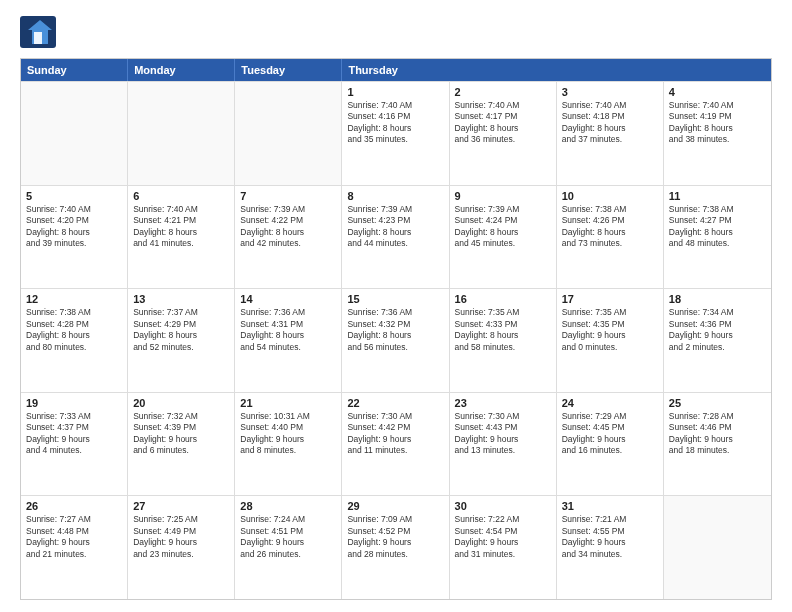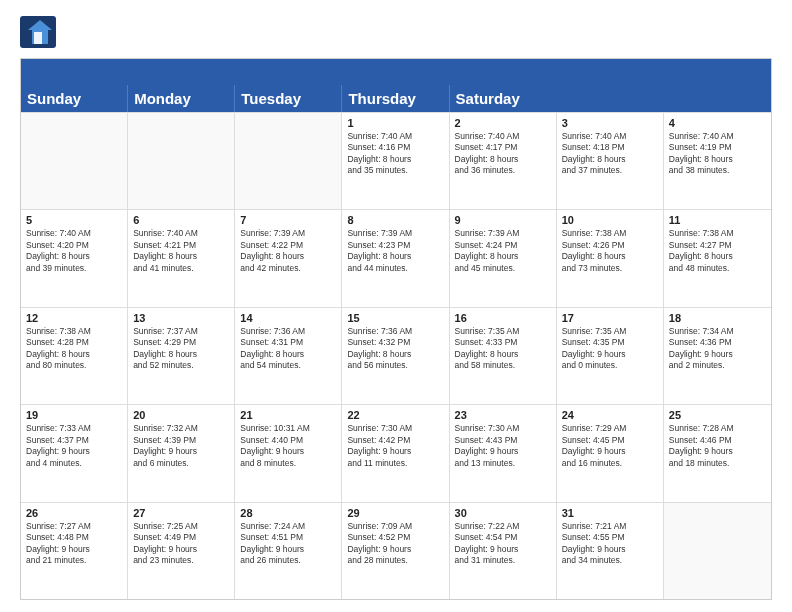--- a/index.html
+++ b/index.html
@@ -60,26 +60,25 @@
       flex-direction: column;
       border: 1px solid #ccc;
     }
     .cal-header-row {
       display: grid;
       grid-template-columns: repeat(7, 1fr);
       background: #2a5caa;
     }
     .cal-header-cell {
       color: #fff;
-      font-size: 15px;
+      font-size: 11px;
       font-weight: bold;
       padding: 5px 6px;
       text-align: left;
       border-right: 1px solid #4a7cc9;
-      margin-top: 26px;
     }
     .cal-header-cell:last-child { border-right: none; }
     .cal-body {
       flex: 1;
       display: flex;
       flex-direction: column;
     }
     .cal-row {
       display: grid;
       grid-template-columns: repeat(7, 1fr);
@@ -130,21 +129,20 @@
       <div class="location-title"></div>
     </div>
   </div>
 
   <div class="calendar">
     <div class="cal-header-row" id="cal-header">
         <div class="cal-header-cell">Sunday</div>
         <div class="cal-header-cell">Monday</div>
         <div class="cal-header-cell">Tuesday</div>
         <div class="cal-header-cell">Thursday</div>
-        <div class="cal-header-cell">Saturday</div>
       </div>
     <div class="cal-body" id="cal-body">
         <div class="cal-row">
           <div class="cal-cell empty"></div>
           <div class="cal-cell empty"></div>
           <div class="cal-cell empty"></div>
           <div class="cal-cell">
             <div class="day-num">1</div>
             <div class="cell-line">Sunrise: 7:40 AM</div>
             <div class="cell-line">Sunset: 4:16 PM</div>

